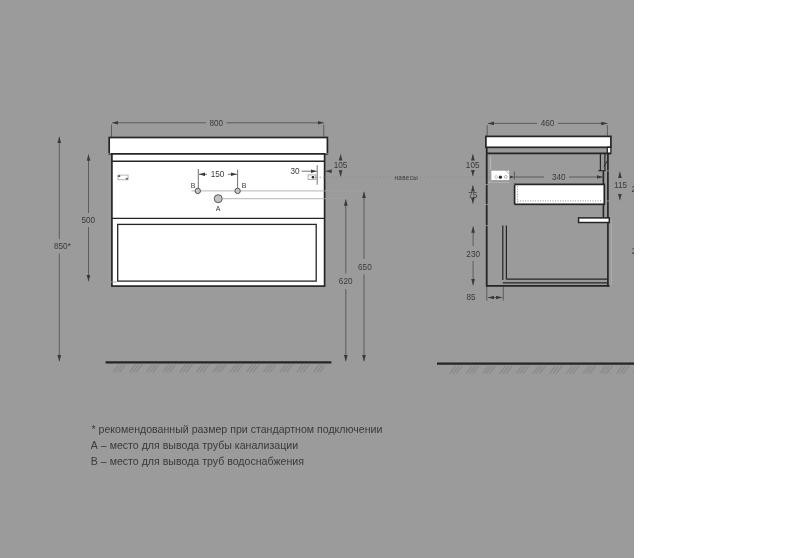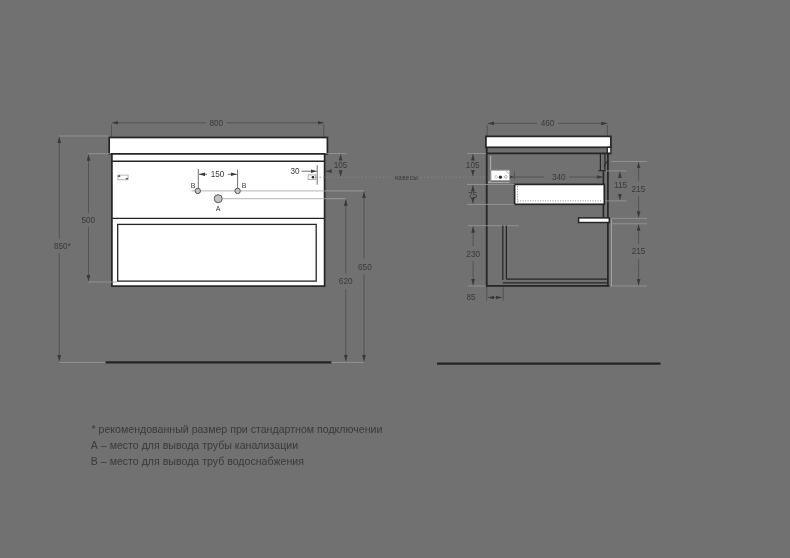--- a/index.html
+++ b/index.html
@@ -1,16 +1,16 @@
 <!DOCTYPE html>
 <html><head>
 <meta charset="utf-8">
 <style>
   html,body{margin:0;padding:0;background:#ffffff;}
-  .page{position:relative;width:790px;height:558px;background:#ec4899;overflow:hidden;filter:grayscale(1);}
+  .page{position:relative;width:634px;height:558px;background:#22c55e;overflow:hidden;filter:grayscale(1);}
   svg{display:block;}
   text{font-family:"Liberation Sans", sans-serif;fill:#3a3a3a;}
 </style>
 </head>
 <body>
 <div class="page">
 <svg width="790" height="558" viewBox="0 0 790 558">
 <defs>
   <marker id="ah" markerUnits="userSpaceOnUse" markerWidth="7.5" markerHeight="4.6" refX="6.2" refY="1.9" orient="auto">
     <path d="M0,0 L6.2,1.9 L0,3.8 Z" fill="#3a3a3a"></path>

